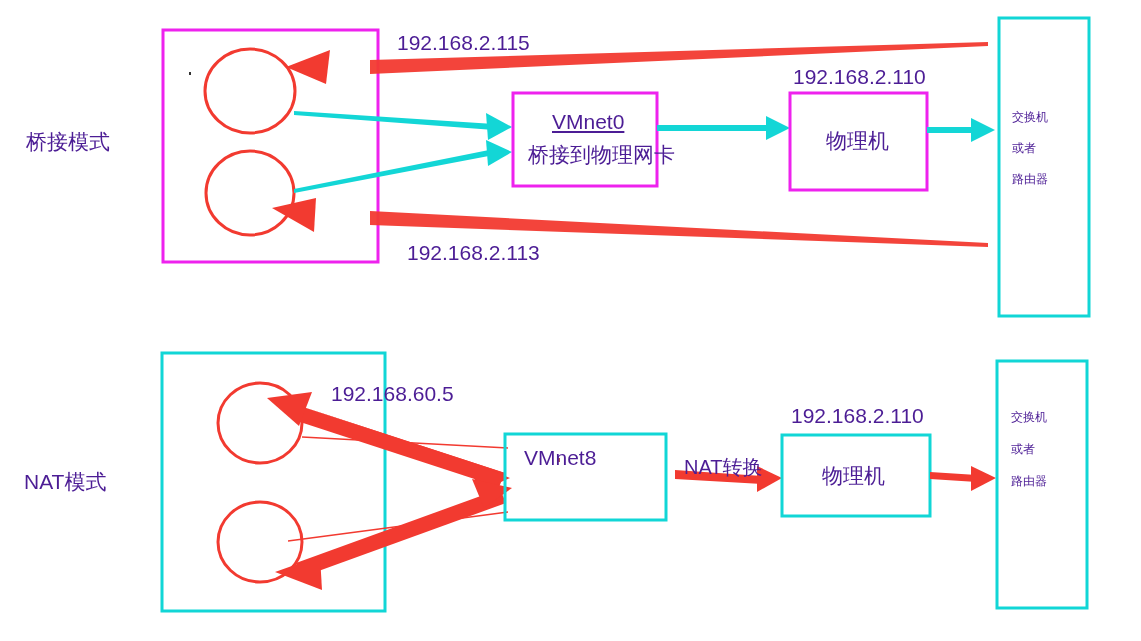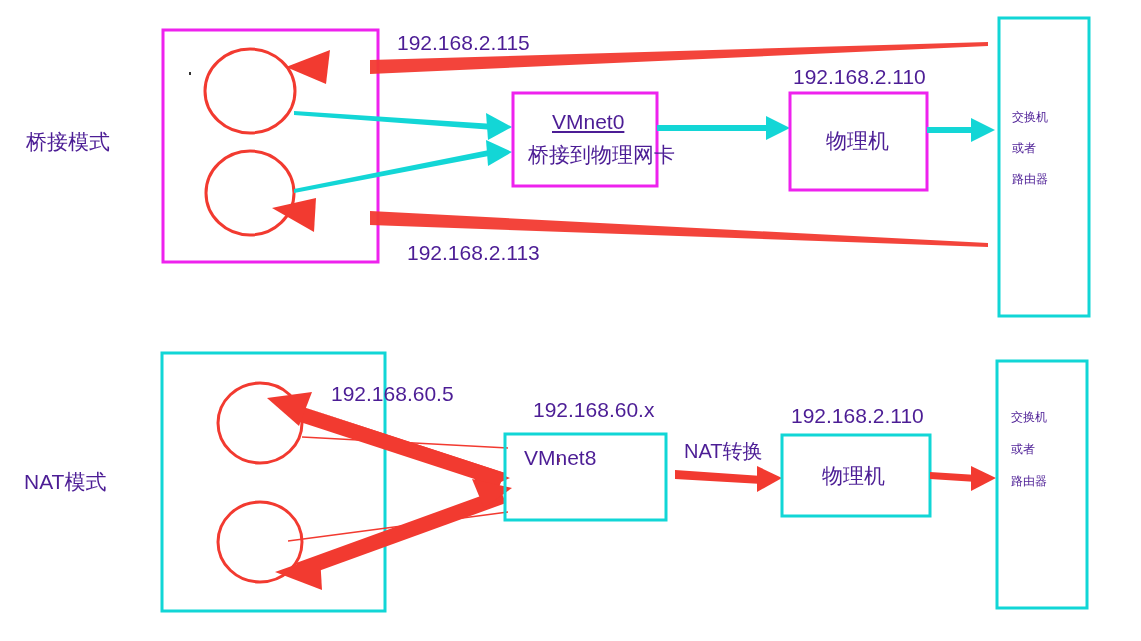--- a/index.html
+++ b/index.html
@@ -37,20 +37,21 @@
     font-size: 21px;
   }
   .box-label {
     font-size: 21px;
   }
   .box-sub {
     font-size: 21px;
   }
   .edge-label {
     font-size: 20px;
+    margin-top: 16px;
   }
   .stack-label {
     font-size: 12px;
     line-height: 1.55;
   }
 </style>
 </head>
 <body>
 
 <div id="stage">
@@ -139,21 +140,20 @@
 
   <div class="lbl box-label" style="left:826px; top:129px;">物理机</div>
 
   <div class="lbl stack-label" style="left:1012px; top:108px;">交换机</div>
   <div class="lbl stack-label" style="left:1012px; top:139px;">或者</div>
   <div class="lbl stack-label" style="left:1012px; top:170px;">路由器</div>
 
   <div class="lbl ip-label" style="left:331px; top:382px;">192.168.60.5</div>
 
 
-  <div class="lbl ip-label" style="left:533px; top:398px;">192.168.60.x</div>
 
   <div class="lbl ip-label" style="left:791px; top:404px;">192.168.2.110</div>
 
   <div class="lbl box-label" style="left:524px; top:446px;">VMnet8</div>
 
   <div class="lbl edge-label" style="left:684px; top:440px;">NAT转换</div>
 
   <div class="lbl box-label" style="left:822px; top:464px;">物理机</div>
 
   <div class="lbl stack-label" style="left:1011px; top:408px;">交换机</div>

